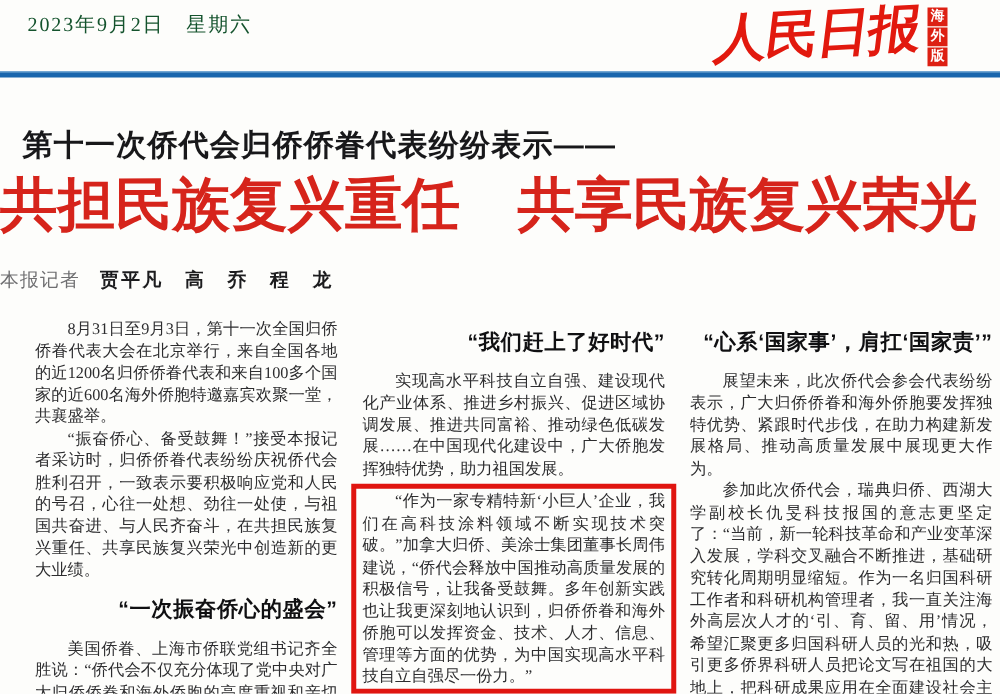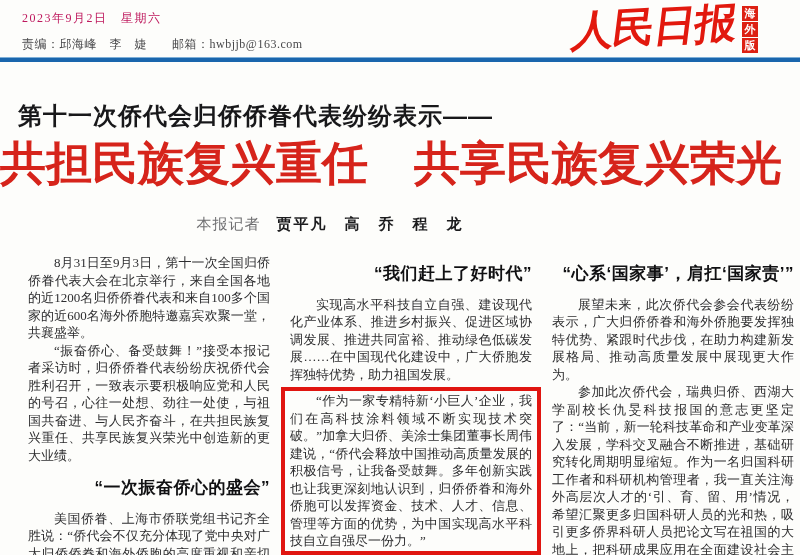--- a/index.html
+++ b/index.html
@@ -8,21 +8,21 @@
     background:#fdfdfb;
     font-family:"Liberation Sans",sans-serif;
     -webkit-font-smoothing:antialiased;
   }
   .page{position:relative;width:800px;height:555px;background:#fdfdfb;}
 
   
   .date-line{
     position:absolute;left:22px;top:10px;
     font-family:"Liberation Serif",serif;
-    font-size:12px;color:#be185d;letter-spacing:1.5px;
+    font-size:16px;color:#14532d;letter-spacing:1.5px;
   }
   .editor-line{
     position:absolute;left:22px;top:36px;
     font-family:"Liberation Serif",serif;
     font-size:12px;color:#48484a;letter-spacing:0.5px;
   }
   .masthead{
     position:absolute;top:0px;right:42px;
     display:flex;align-items:flex-start;
   }
@@ -52,21 +52,21 @@
   }
   .headline{
     position:absolute;left:0;top:133px;width:680px;margin:0;
     text-align:center;white-space:nowrap;
     font-family:"DejaVu Serif",serif;
     font-size:46px;font-weight:bold;color:#d6241b;
     letter-spacing:0px;
   }
   .byline{
     position:absolute;left:0;top:215px;width:660px;
-    text-align:center;font-size:15px;
+    font-size:15px;
   }
   .byline-prefix{color:#6f6f71;margin-right:16px;letter-spacing:1px;}
   .byline-names{color:#1c1c1e;font-weight:bold;letter-spacing:2px;}
 
   
   .columns{
     position:absolute;left:28px;top:251px;width:766px;height:304px;
     display:flex;gap:20px;overflow:hidden;
   }
   .col{
@@ -90,21 +90,20 @@
     padding:1px 5px;
   }
   .highlight-box p{margin:0;}
 </style>
 </head>
 <body>
 
 <div class="page">
 
   <div class="date-line">2023年9月2日　星期六</div>
-  <div class="editor-line">责编：邱海峰　李　婕　　邮箱：hwbjjb@163.com</div>
 
   <div class="masthead">
     <div class="masthead-title">人民日报</div>
     <div class="edition-badge">
       <span class="edition-cell">海</span>
       <span class="edition-cell">外</span>
       <span class="edition-cell">版</span>
     </div>
   </div>
 

